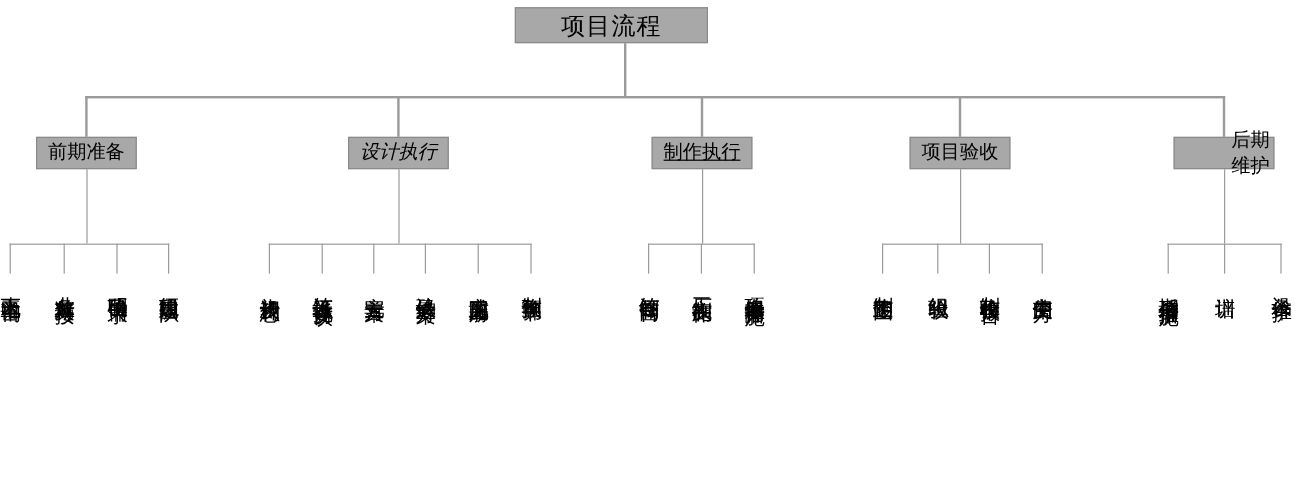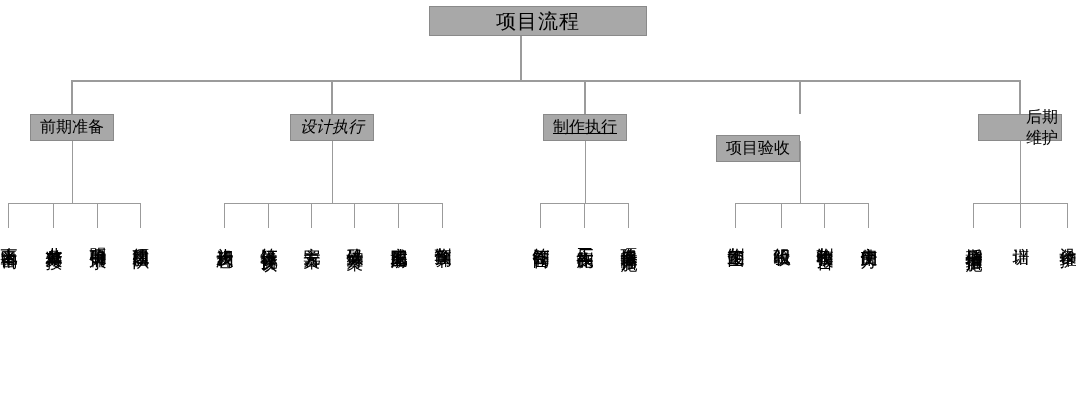--- a/index.html
+++ b/index.html
@@ -13,21 +13,21 @@
   .line{position:absolute;background:var(--connector,#9b9b9b);}
   .node{
     position:absolute;
     display:flex;align-items:center;justify-content:center;
     background:var(--node-fill,#a8a8a8);
     border:1px solid var(--node-border,#8a8a8a);
     box-sizing:border-box;
     color:var(--text,#000);
     text-align:center;
   }
-  .root-node{left:429px;top:6px;width:218px;height:30px;font-size:20px;letter-spacing:1px;}
+  .root-node{left:429px;top:6px;width:161px;height:30px;font-size:20px;letter-spacing:1px;}
   .branch-node{top:114px;width:84px;height:27px;font-size:16px;}
   .leaf{
     position:absolute;top:234px;
     writing-mode:vertical-rl;text-orientation:upright;
     font-size:17px;line-height:17px;letter-spacing:1px;
     color:var(--text,#000);
     transform:translateX(-50%);
     white-space:nowrap;
   }
 </style>
@@ -50,21 +50,21 @@
 
   <div class="node branch-node" style="left:30px;">
     <span>前期准备</span>
   </div>
   <div class="node branch-node" style="left:290px;font-style:italic;">
     <span>设计执行</span>
   </div>
   <div class="node branch-node" style="left:543px;text-decoration:underline;">
     <span>制作执行</span>
   </div>
-  <div class="node branch-node" style="left:716px;margin-top:21px;">
+  <div class="node branch-node" style="left:758px;">
     <span>项目验收</span>
   </div>
   <div class="node branch-node" style="left:978px;padding-left:44px;">
     <span>后期维护</span>
   </div>
 
   <div class="line" style="left:72px;top:141px;width:1px;height:62px;"></div>
   <div class="line" style="left:332px;top:141px;width:1px;height:62px;"></div>
   <div class="line" style="left:585px;top:141px;width:1px;height:62px;"></div>
   <div class="line" style="left:800px;top:141px;width:1px;height:62px;"></div>

